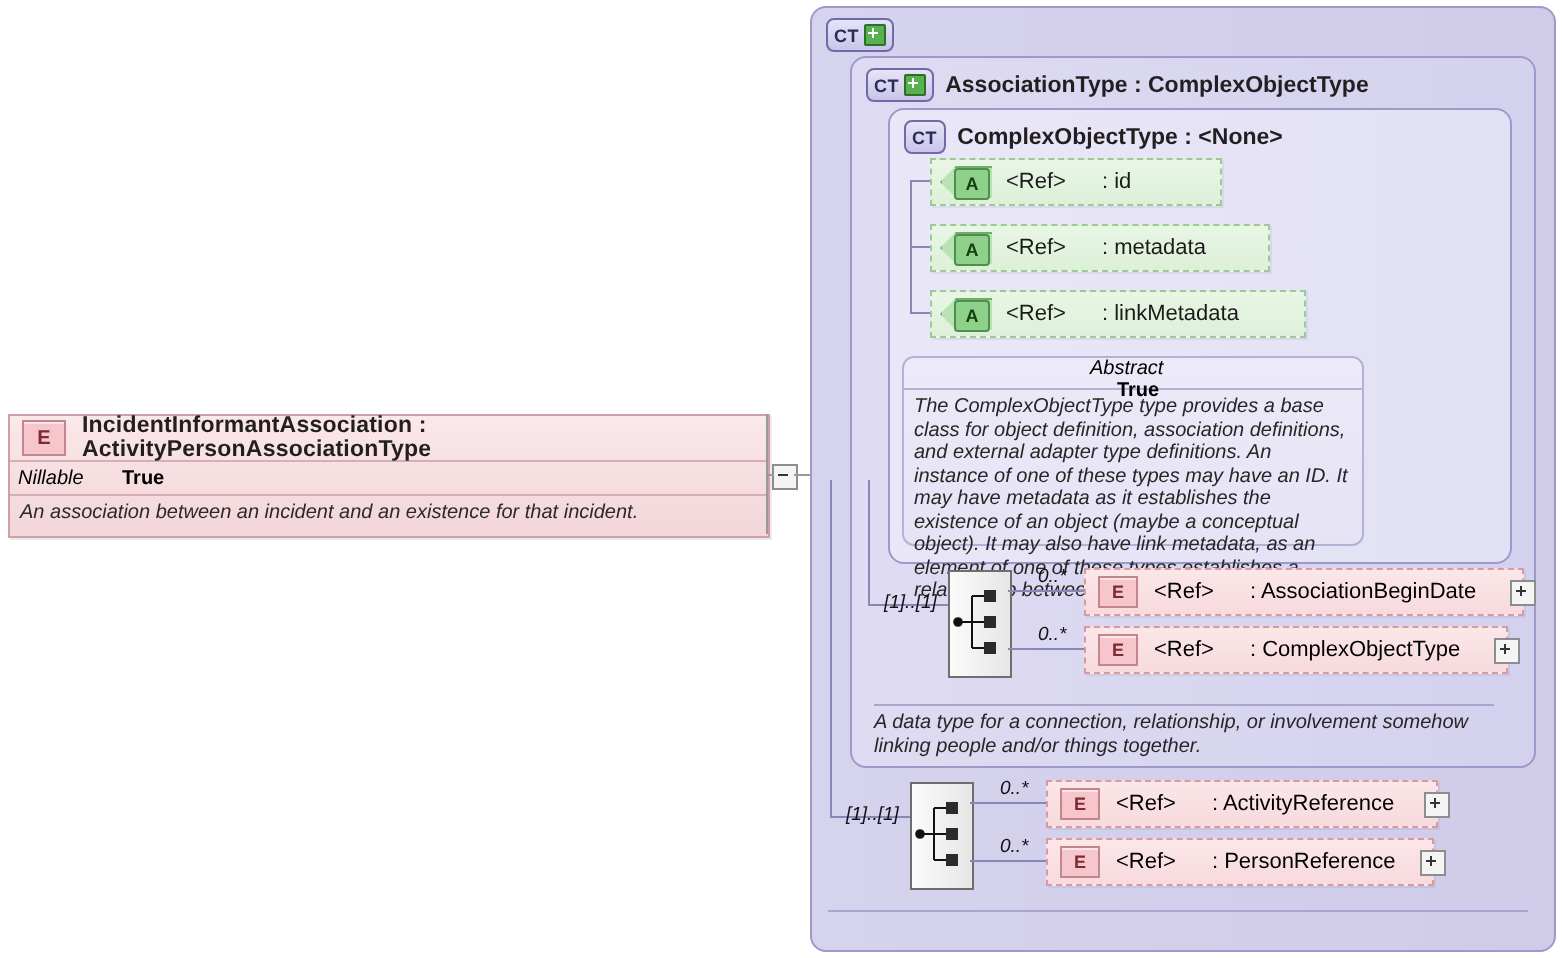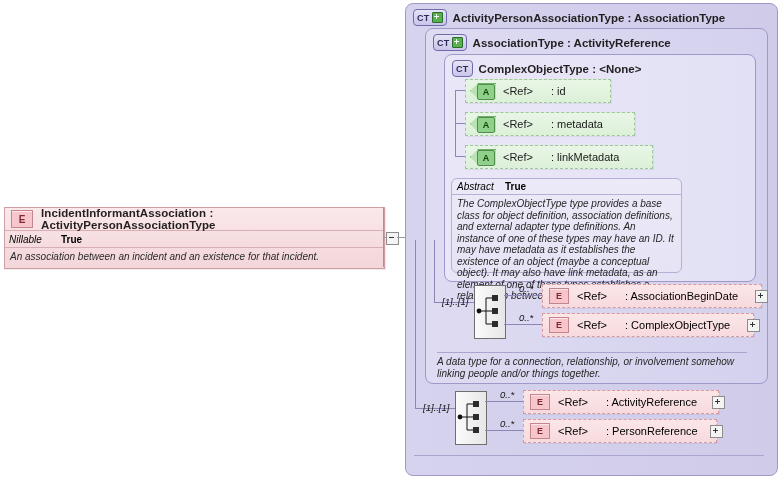--- a/index.html
+++ b/index.html
@@ -120,20 +120,21 @@
 
   
   .docbox{
     position:absolute;box-sizing:border-box;
     background:linear-gradient(to bottom,#eceaf8,#e6e3f5);
     border:1px solid #b4b0d6;border-radius:6px;
   }
   .docbox .arow{
     height:15px;display:flex;align-items:center;padding-left:5px;
     border-bottom:1px solid #b4b0d6;
+    flex-direction:column;
   }
   .docbox .arow .k{font-style:italic;font-size:10px;width:48px;}
   .docbox .arow .v{font-weight:bold;font-size:10px;}
   .docbox .dtext{
     padding:3px 6px 0 5px;font-style:italic;font-size:10px;line-height:11.5px;
     color:#262626;
   }
 
   
   .docline{
@@ -189,28 +190,27 @@
   <div class="tog" style="left:386px;top:232px;"></div>
   <div class="ln h grey" style="left:383px;top:237px;width:4px;"></div>
   <div class="ln h grey" style="left:397px;top:237px;width:15px;"></div>
 
   <div class="ln v grey" style="left:383px;top:207px;height:30px;"></div>
   <div class="ln v grey" style="left:383px;top:237px;height:30px;"></div>
 
   <div class="panel lvl1" style="left:405px;top:3px;width:373px;height:473px;">
     <div class="ptitle">
       <span class="ct">CT<span class="plus"></span></span>
-      <span>ActivityPersonAssociationType : AssociationType</span>
     </div>
   </div>
 
   <div class="panel lvl2" style="left:425px;top:28px;width:343px;height:356px;">
     <div class="ptitle">
       <span class="ct">CT<span class="plus"></span></span>
-      <span>AssociationType : ActivityReference</span>
+      <span>AssociationType : ComplexObjectType</span>
     </div>
   </div>
 
   <div class="panel lvl3" style="left:444px;top:54px;width:312px;height:228px;">
     <div class="ptitle">
       <span class="ct">CT</span>
       <span>ComplexObjectType : &lt;None&gt;</span>
     </div>
   </div>
 

